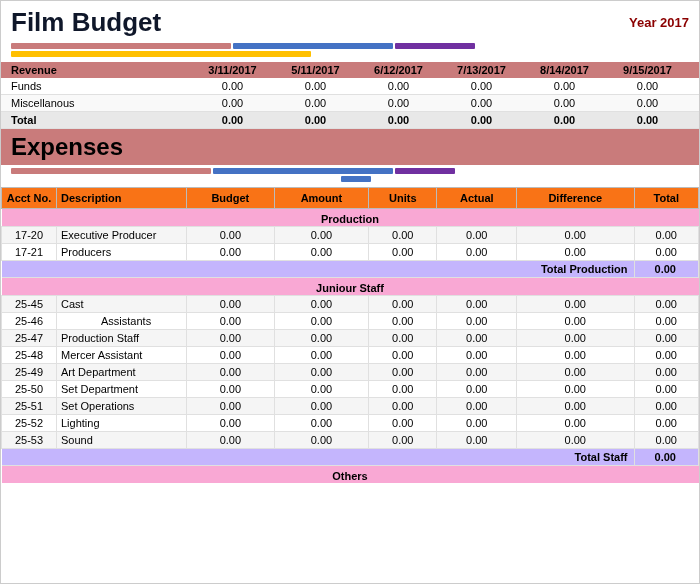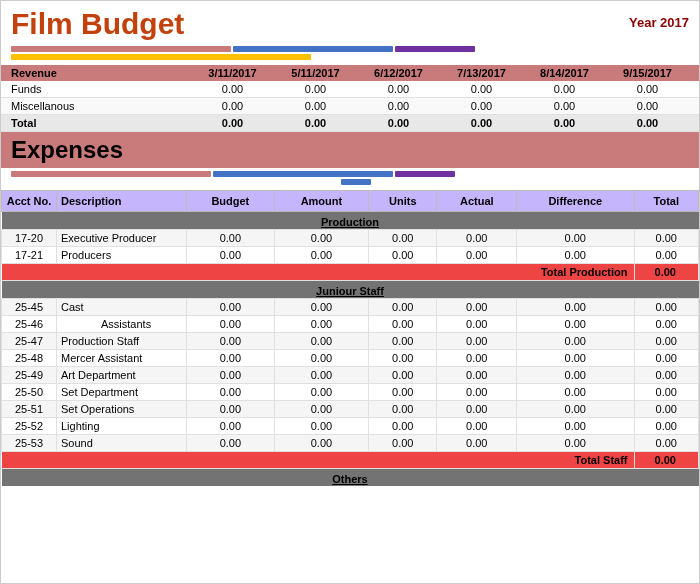--- a/index.html
+++ b/index.html
@@ -14,23 +14,23 @@
 
     
     .header {
       display: flex;
       align-items: flex-start;
       justify-content: space-between;
       padding: 6px 10px 2px 10px;
       background: #fff;
     }
     .film-budget-title {
-      font-size: 30px;
-      font-weight: bold;
-      color: #c2410c;
+      font-size: 26px;
+      font-weight: bold;
+      color: #0f172a;
     }
     .year-label {
       font-size: 13px;
       font-weight: bold;
       color: #8B0000;
       margin-top: 8px;
     }
 
     
     .progress-bars {
@@ -95,21 +95,21 @@
       background: #fff;
     }
 
     
     .budget-table {
       width: 100%;
       border-collapse: collapse;
       font-size: 11px;
     }
     .budget-table th {
-      background: #c4b5fd;
+      background: #f97316;
       border: 1px solid #bbb;
       padding: 4px 4px;
       text-align: center;
       font-weight: bold;
     }
     .budget-table th:first-child {
       width: 55px;
     }
     .budget-table th:nth-child(2) {
       width: 130px;
@@ -122,32 +122,31 @@
     }
     .budget-table td:first-child {
       text-align: center;
     }
     .budget-table td:nth-child(2) {
       text-align: left;
     }
     .budget-table tr.section-header td {
       text-align: center;
       font-weight: bold;
-      background: #737373;
+      background: #f9a8d4;
       border-left: none;
       border-right: none;
       border-top: 1px solid #e0e0e0;
       border-bottom: none;
       padding: 4px 0 1px 0;
-      text-decoration: underline;
     }
     .budget-table tr.total-row td {
       text-align: right;
       font-weight: bold;
-      background: #ef4444;
+      background: #c4b5fd;
       border: none;
       padding-right: 6px;
       margin-left: 8px;
     }
     .budget-table tr.data-row td {
       font-size: 11px;
     }
     .budget-table tr.data-row:nth-child(even) {
       background: #f5f5f5;
     }

